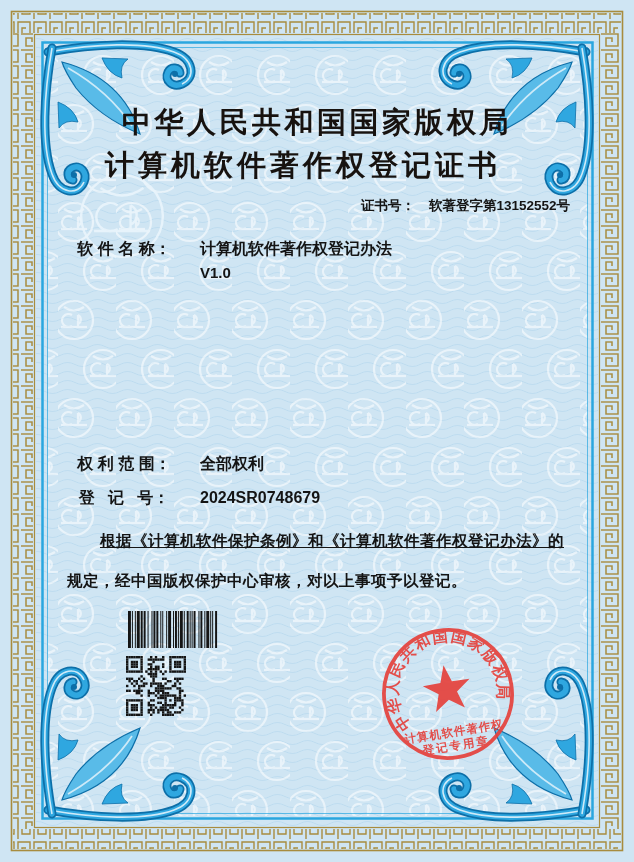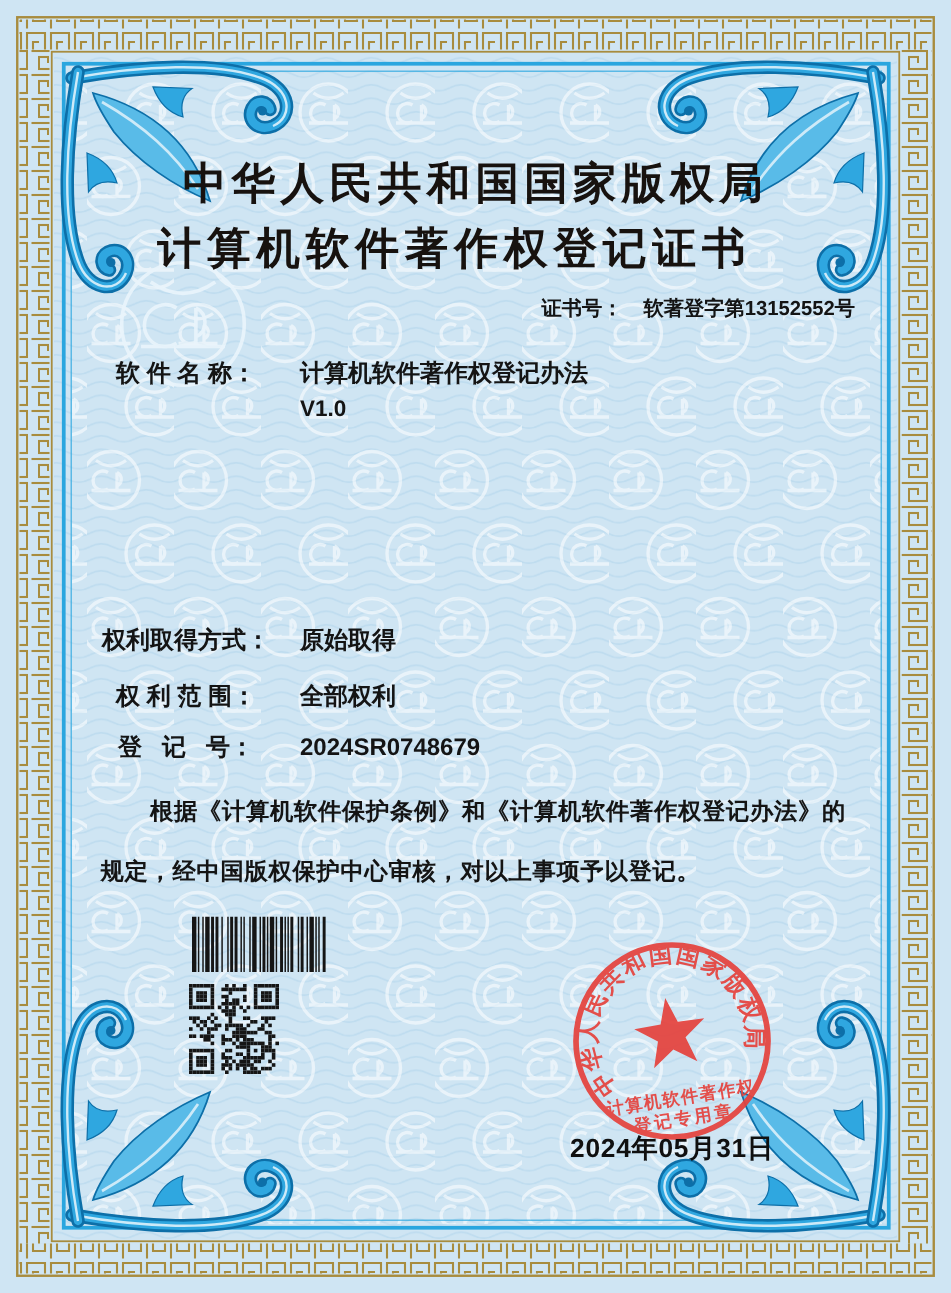--- a/index.html
+++ b/index.html
@@ -14,21 +14,21 @@
   .title1{top:103px;left:0;width:634px;text-align:center;font-size:29px;font-weight:bold;letter-spacing:3.5px;color:#17120f;}
   .title2{top:146px;left:0;width:606px;text-align:center;font-size:29px;font-weight:bold;letter-spacing:4px;color:#17120f;}
   .certno{top:197px;right:64px;font-size:13.5px;font-weight:bold;white-space:pre;text-align:right;}
   .certno .gap{display:inline-block;width:14px;}
   .row{left:68px;font-size:16px;font-weight:bold;white-space:pre;}
   .row .lab{display:inline-block;min-width:112px;white-space:pre;text-align:center;}
   .row .val{margin-left:20px;}
   .r1{top:239px;} .r1b{top:264px;left:200px;font-size:15px;font-weight:bold;}
   .r2{top:311px;} .r3{top:417px;} .r4{top:454px;} .r5{top:488px;}
   .law{font-size:15.5px;font-weight:bold;letter-spacing:0.5px;}
-  .law1{top:531px;left:100px;} .law2{top:571px;left:67px;}
+  .law1{top:531px;left:100px;text-decoration:underline;} .law2{top:571px;left:67px;}
   .barcode{position:absolute;left:128px;top:611px;z-index:4;}
   .qrcode{position:absolute;left:126px;top:656px;z-index:4;}
   .seal{position:absolute;left:369px;top:615px;z-index:5;transform:rotate(-9deg);opacity:0.93;}
   .date{top:753px;left:378px;width:140px;text-align:center;font-size:17.5px;font-weight:bold;letter-spacing:0.5px;z-index:6;color:#101010;}
 </style>
 </head>
 <body>
 
 <div class="page">
 
@@ -100,21 +100,20 @@
       <use href="#fl" transform="translate(590,818) scale(-1,-1)"></use>
     </g>
   </svg>
 
   <div class="txt title1">中华人民共和国国家版权局</div>
   <div class="txt title2">计算机软件著作权登记证书</div>
   <div class="txt certno"><span>证书号：</span><span class="gap"></span><span>软著登字第13152552号</span></div>
 
   <div class="txt row r1"><span class="lab">软 件 名 称：</span><span class="val">计算机软件著作权登记办法</span></div>
   <div class="txt r1b">V1.0</div>
-  <div class="txt row r3"><span class="lab">权利取得方式：</span><span class="val">原始取得</span></div>
   <div class="txt row r4"><span class="lab">权 利 范 围：</span><span class="val">全部权利</span></div>
   <div class="txt row r5"><span class="lab">登   记   号：</span><span class="val">2024SR0748679</span></div>
 
   <div class="txt law law1">根据《计算机软件保护条例》和《计算机软件著作权登记办法》的</div>
   <div class="txt law law2">规定，经中国版权保护中心审核，对以上事项予以登记。</div>
 
   <svg class="barcode" id="barcode-svg" width="92" height="37" viewBox="0 0 92 37">
       <rect x="0.00" y="0" width="2.94" height="37" fill="#151515"></rect>
       <rect x="3.91" y="0" width="0.98" height="37" fill="#151515"></rect>
       <rect x="6.85" y="0" width="0.98" height="37" fill="#151515"></rect>
@@ -444,15 +443,14 @@
     </g>
     <path id="sealArc" d="M 39.1,106.6 A 50,50 0 1 1 118.9,106.6" fill="none"></path>
     <text font-size="15.5" font-weight="bold" fill="#e5433e" letter-spacing="1.5" font-family="Liberation Sans, sans-serif">
       <textPath href="#sealArc" startOffset="2">中华人民共和国国家版权局</textPath>
     </text>
     <polygon points="79,50 84.8,67 102.6,67.3 88.3,77.9 93.6,95 79,84.7 64.4,95 69.7,77.9 55.4,67.3 73.2,67" fill="#e5433e"></polygon>
     <text x="79" y="121" text-anchor="middle" font-size="11.5" font-weight="bold" fill="#e5433e" letter-spacing="1" font-family="Liberation Sans, sans-serif">计算机软件著作权</text>
     <text x="79" y="135" text-anchor="middle" font-size="11.5" font-weight="bold" fill="#e5433e" letter-spacing="2" font-family="Liberation Sans, sans-serif">登记专用章</text>
   </svg>
 
-  <div class="txt date">2024年05月31日</div>
 
 </div>
 
 </body></html>

